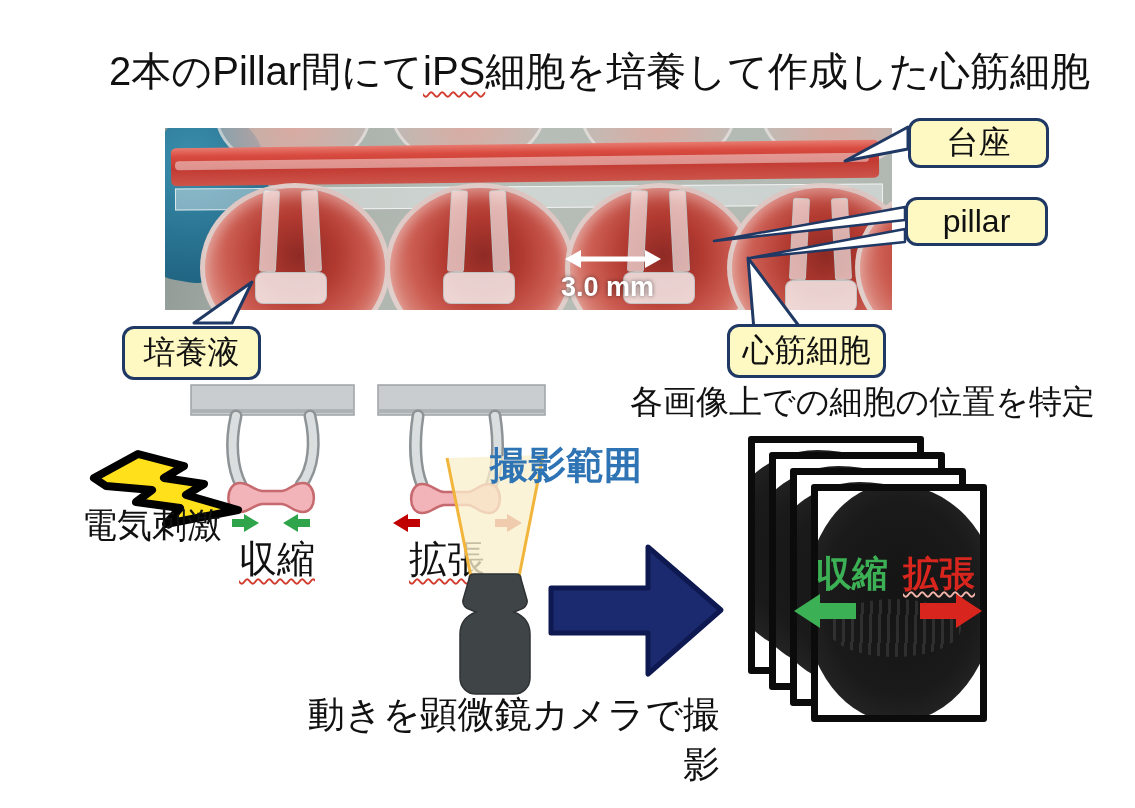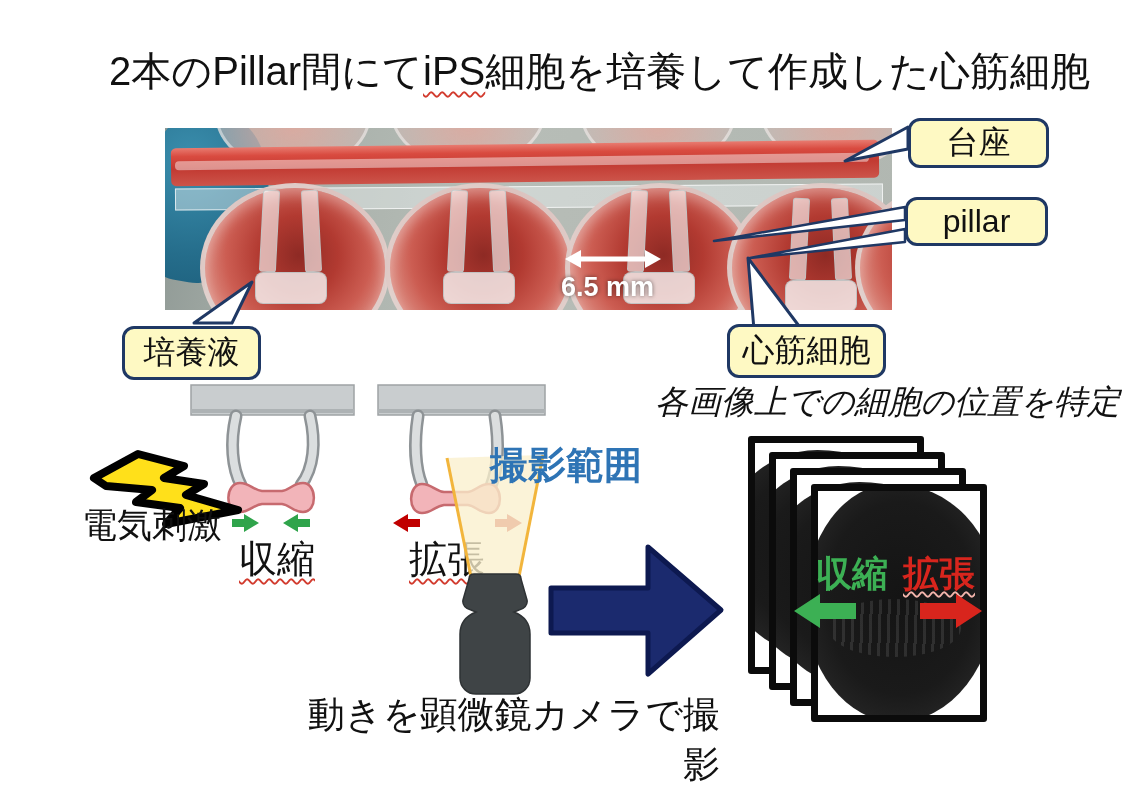--- a/index.html
+++ b/index.html
@@ -39,21 +39,21 @@
 
   
   .callout{background:#fef9c3;border:3.5px solid #1F3864;border-radius:12px;display:flex;
            align-items:center;justify-content:center;font-size:32px;color:#111;}
 
   
   .dlabel{font-size:38px;text-align:center;}
   .stim-label{font-size:35px;}
   .range-label{font-size:38px;font-weight:600;color:#2E74B5;}
   .caption{font-size:37px;text-align:right;font-family:Liberation Serif, serif;}
-  .ana-header{font-size:33px;text-align:right;font-style:italic;}
+  .ana-header{font-size:33px;text-align:center;}
 
   
   .frame{position:absolute;width:162px;height:224px;border:7px solid #0b0b0b;border-radius:3px;
          background:#ffffff;overflow:hidden;}
   .blob{position:absolute;left:-22%;top:3%;width:132%;height:92%;
         border-radius:46% 54% 52% 48% / 50% 46% 54% 50%;
         background:radial-gradient(ellipse at 50% 48%,#141414 0%,#1a1a1a 55%,#232323 72%,#3c3c3c 84%,rgba(120,120,120,0.35) 92%,rgba(255,255,255,0) 97%);}
   .blob-front{left:-8%;top:-3%;width:118%;height:106%;}
   .streaks{position:absolute;left:6%;top:48%;width:82%;height:26%;border-radius:50%;
         background:repeating-linear-gradient(92deg,rgba(255,255,255,0) 0 6px,rgba(255,255,255,0.10) 6px 9px);}
@@ -104,21 +104,21 @@
       <div class="prong" style="left:6px;transform:rotate(3deg);"></div>
       <div class="prong" style="left:48px;transform:rotate(-3deg);"></div>
       <div class="anchor"></div>
     </div>
 
     <svg class="abs" style="left:398px;top:118px;" width="110" height="26">
       <line x1="12" y1="13" x2="88" y2="13" stroke="#ffffff" stroke-width="5"></line>
       <polygon points="2,13 18,4 18,22" fill="#ffffff"></polygon>
       <polygon points="98,13 82,4 82,22" fill="#ffffff"></polygon>
     </svg>
-    <div class="abs scale-text" style="left:396px;top:144px;">6.5 mm</div>
+    <div class="abs scale-text" style="left:396px;top:144px;">3.0 mm</div>
   </div>
 
   <svg class="abs" style="left:0;top:0;" width="1135" height="808">
     <path d="M908,127 L845,161 L908,149 Z" fill="#ffffff" stroke="#1F3864" stroke-width="3" stroke-linejoin="round"></path>
     <path d="M905,207 L714,241 L905,220 Z" fill="#ffffff" stroke="#1F3864" stroke-width="2.5" stroke-linejoin="round"></path>
     <path d="M905,229 L750,258 L905,242 Z" fill="#ffffff" stroke="#1F3864" stroke-width="2.5" stroke-linejoin="round"></path>
     <path d="M194,323 L252,282 L232,323 Z" fill="#ffffff" stroke="#1F3864" stroke-width="3" stroke-linejoin="round"></path>
     <path d="M754,330 L748,258 L802,330 Z" fill="#ffffff" stroke="#1F3864" stroke-width="3" stroke-linejoin="round"></path>
   </svg>
 

